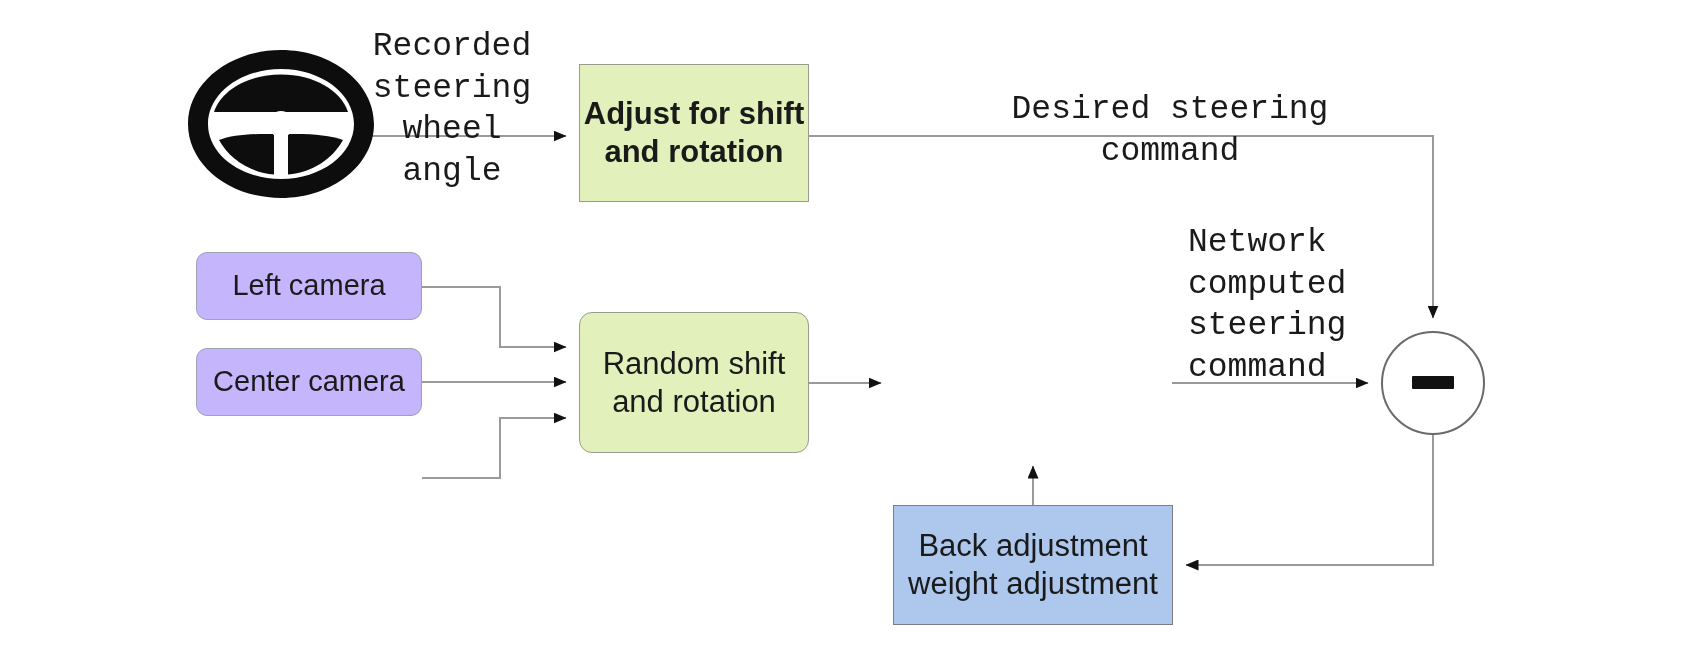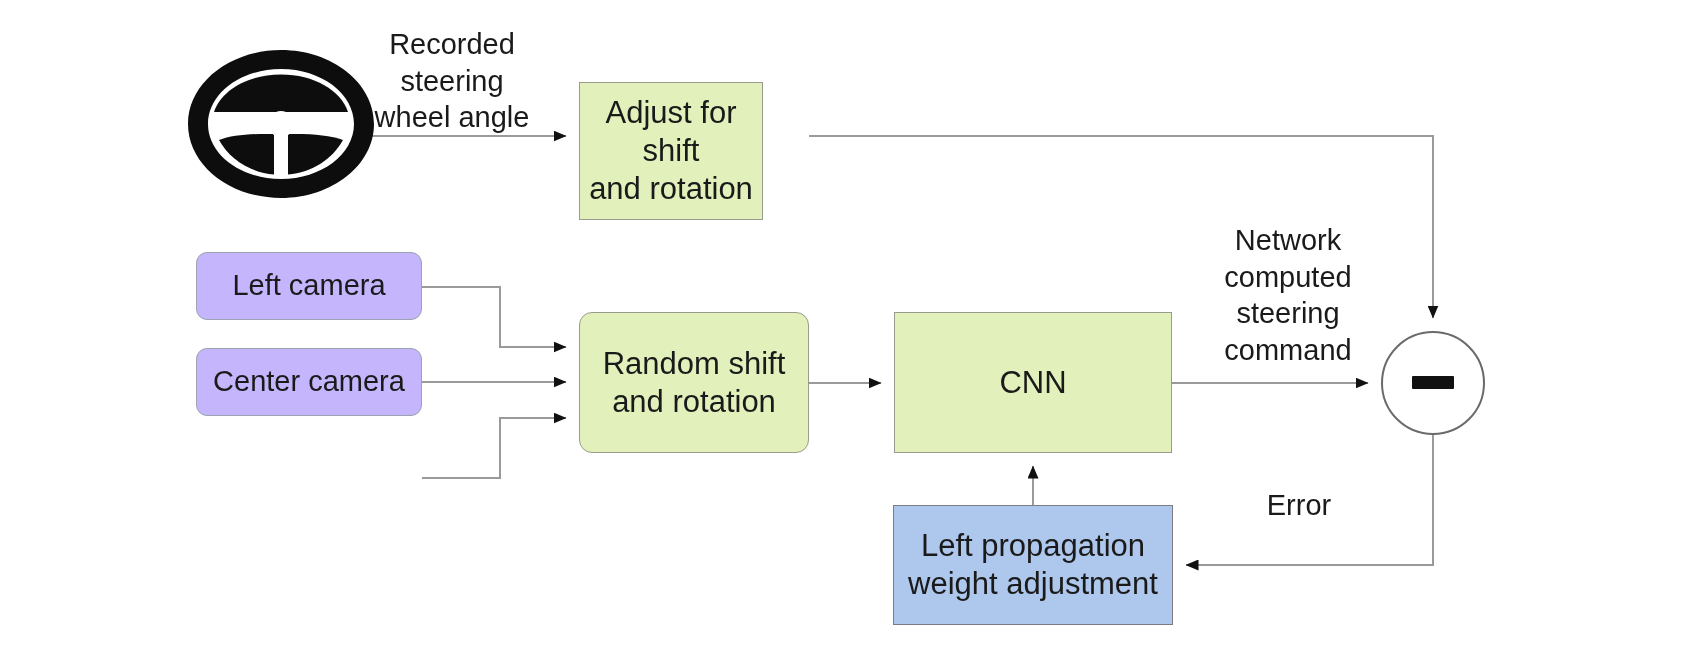--- a/index.html
+++ b/index.html
@@ -50,27 +50,27 @@
   }
   .box-camera {
     background: #c4b5fd;
     border: 1.5px solid #9aa3b0;
     border-radius: 11px;
     font-size: 29px;
   }
   .edge-label {
     position: absolute;
     color: #1a1a1a;
-    font-family: Liberation Sans, sans-serif;
-    font-size: 29px;
+    font-family: Liberation Mono, monospace;
+    font-size: 33px;
     line-height: 1.26;
     white-space: pre-line;
     text-align: center;
   }
-  .edge-label.left-align { text-align: center; }
+  .edge-label.left-align { text-align: left; }
   .wheel-icon {
     position: absolute;
     left: 188px;
     top: 50px;
     width: 186px;
     height: 148px;
   }
   .sum-circle {
     position: absolute;
     left: 1381px;
@@ -136,44 +136,43 @@
     <g fill="#0d0d0d">
       <path d="M93,0 C41.6,0 0,33.1 0,74 C0,114.9 41.6,148 93,148 C144.4,148 186,114.9 186,74 C186,33.1 144.4,0 93,0 Z
                M93,19 C133.3,19 166,43.6 166,74 C166,104.4 133.3,129 93,129 C52.7,129 20,104.4 20,74 C20,43.6 52.7,19 93,19 Z"></path>
       <path d="M26,62 C33,40.5 60,24.5 93,24.5 C126,24.5 153,40.5 160,62 Z"></path>
       <path d="M86,84 L86,124.5 C62,122.5 41.5,109 31,90 C44,85 64,83.5 86,84 Z"></path>
       <path d="M100,84 C122,83.5 142,85 155,90 C144.5,109 124,122.5 100,124.5 Z"></path>
       <circle cx="93" cy="74" r="13" fill="#ffffff"></circle>
     </g>
   </svg>
 
-  <div class="node-box box-green" style="left:579px; top:82px; width:184px; height:138px;">Adjust for shift
+  <div class="node-box box-green" style="left:579px; top:64px; width:230px; height:138px;font-weight:bold;">Adjust for shift
 and rotation</div>
 
   <div class="node-box box-camera" style="left:196px; top:252px; width:226px; height:68px;">Left camera</div>
 
   <div class="node-box box-camera" style="left:196px; top:348px; width:226px; height:68px;">Center camera</div>
 
 
   <div class="node-box box-green" style="left:579px; top:312px; width:230px; height:141px;border-radius:13px;">Random shift
 and rotation</div>
 
-  <div class="node-box box-green" style="left:894px; top:312px; width:278px; height:141px;">CNN</div>
 
-  <div class="node-box box-blue-node" style="left:893px; top:505px; width:280px; height:120px;">Left propagation
+  <div class="node-box box-blue-node" style="left:893px; top:505px; width:280px; height:120px;">Back adjustment
 weight adjustment</div>
 
   <div class="sum-circle"></div>
   <div class="minus-glyph"></div>
 
   <div class="edge-label" style="left:352px; top:26px; width:200px;">Recorded
 steering
 wheel angle</div>
 
+  <div class="edge-label" style="left:980px; top:89px; width:380px;">Desired steering command</div>
 
   <div class="edge-label left-align" style="left:1188px; top:222px; width:200px;">Network
 computed
 steering
 command</div>
 
-  <div class="edge-label left-align" style="left:1219px; top:487px; width:160px;">Error</div>
 
 </div>
 
 </body></html>

